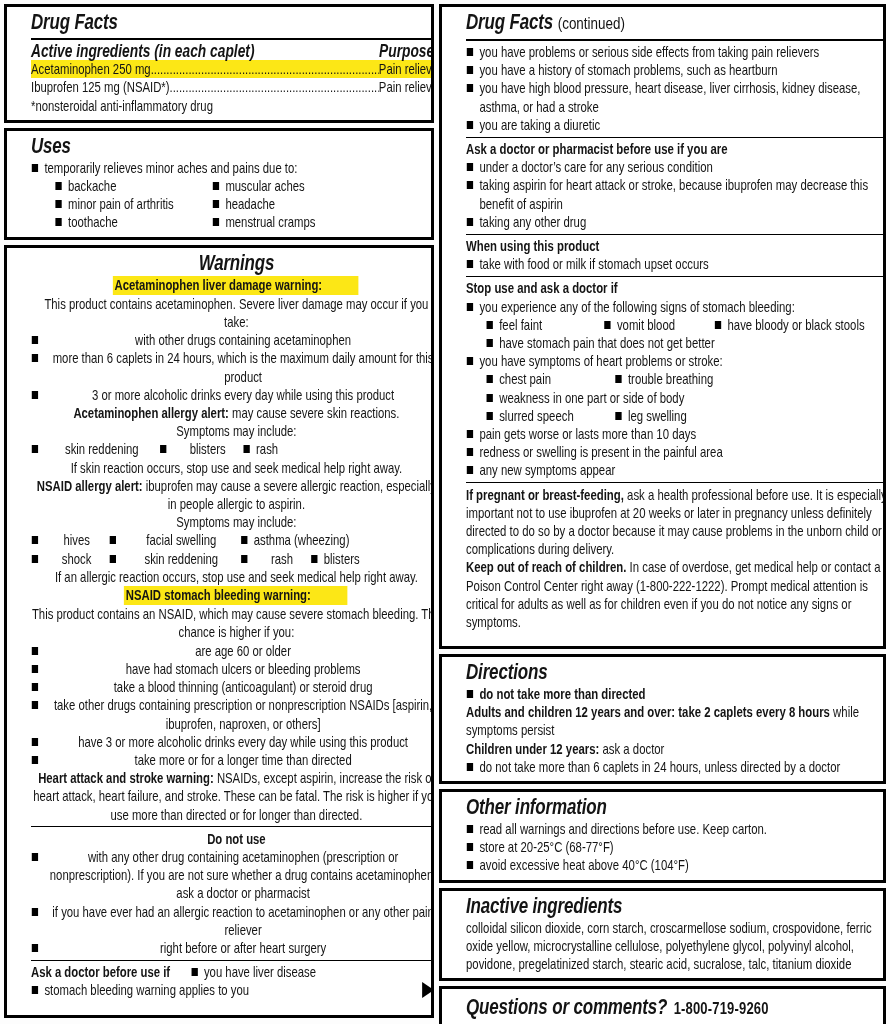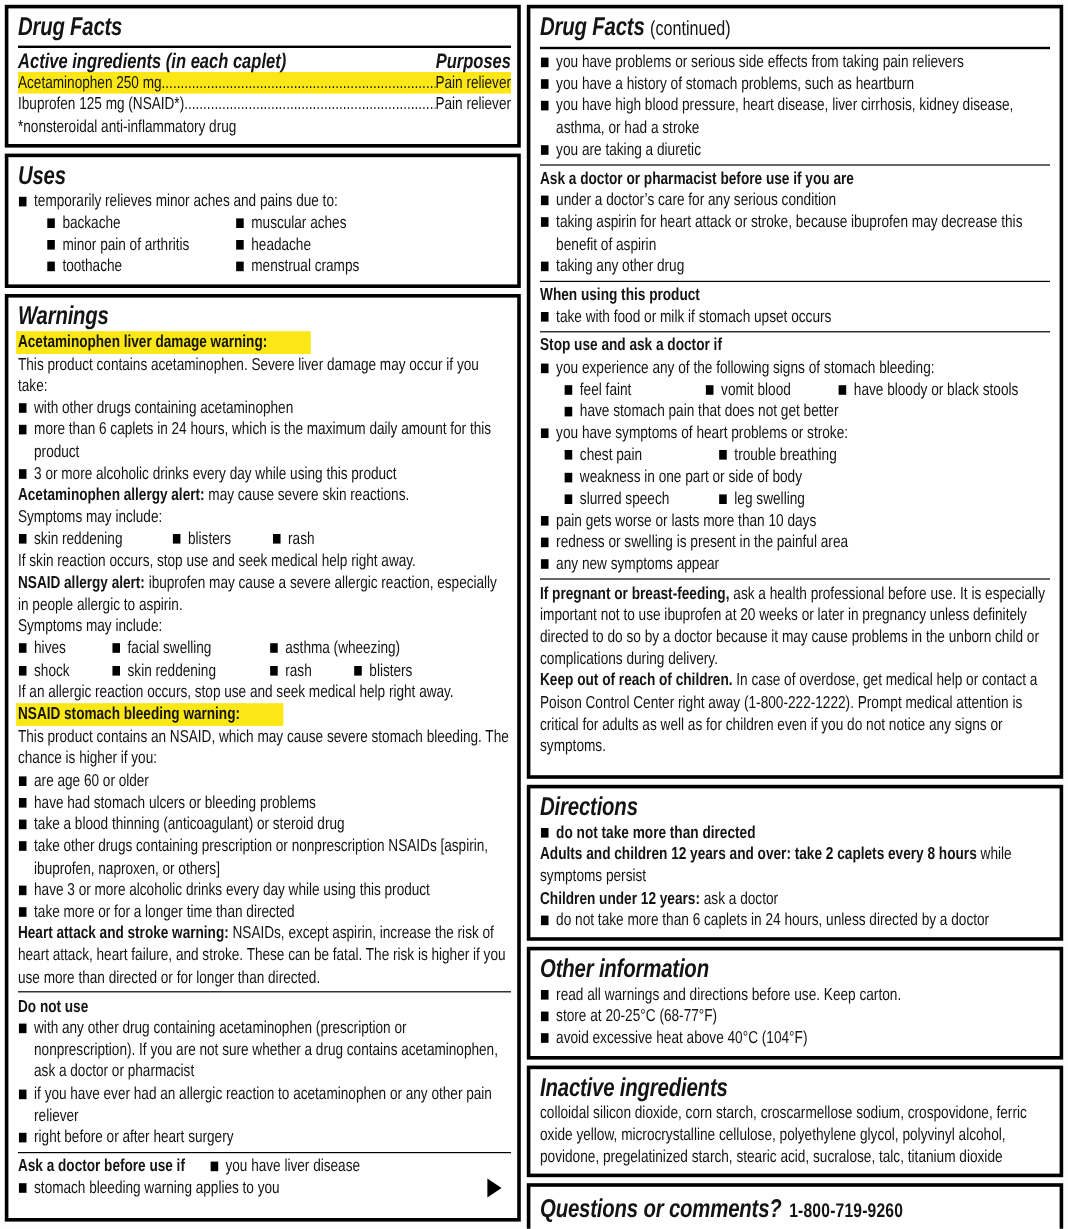--- a/index.html
+++ b/index.html
@@ -4,21 +4,21 @@
 <style>
   html,body{margin:0;padding:0;}
   body{
     width:890px;height:1024px;background:#fdfdfd;overflow:hidden;position:relative;
     font-family:"Liberation Sans",sans-serif;font-size:14.4px;line-height:18.2px;color:#141414;
   }
   .col{position:absolute;top:4px;}
   #colL{left:4px;width:430px;}
   #colR{left:439px;width:447px;}
   .box{
-    border:3.5px solid #000;background:#fff;padding:3px 8px 5px;margin-bottom:5px;
+    border:3.5px solid #000;background:#fff;padding:3px 24px 5px;margin-bottom:5px;
     box-sizing:border-box;overflow:hidden;
   }
   .sc{transform-origin:0 0;}
   #colL .sc{width:522px;transform:scaleX(0.787);}
   #colR .sc{width:538px;transform:scaleX(0.790);}
   .h1{font-weight:bold;font-style:italic;font-size:21.5px;line-height:25px;letter-spacing:-0.2px;}
   .hsuffix{font-style:normal;font-weight:normal;font-size:17px;letter-spacing:0;}
   .h2i{font-weight:bold;font-style:italic;font-size:17.5px;}
   .b{font-weight:bold;}
   .rule{border-top:2.4px solid #000;margin:3px 0 2px;}
@@ -37,21 +37,21 @@
   .airow{display:flex;align-items:baseline;}
   .leader{flex:1;overflow:hidden;white-space:nowrap;}
   .hl{background:#fce716;}
   .hlt{background:#fce716;display:inline-block;padding:0 46px 1px 2px;margin-left:-2px;}
   .askrow{display:flex;}
   .askrow .li{margin-left:26px;}
   .lastrow{display:flex;justify-content:space-between;align-items:center;}
   .tri{width:0;height:0;border-top:8.5px solid transparent;border-bottom:8.5px solid transparent;border-left:15px solid #000;margin-right:10px;}
   .qrow{display:flex;align-items:baseline;gap:8px;padding:3px 0 2px;}
   .qphone{font-weight:bold;font-size:16.5px;letter-spacing:0.2px;}
-  .warnbox{min-height:773px;}
+  .warnbox{min-height:773px;text-align:center;}
   .contbox{min-height:645px;}
 </style>
 </head>
 <body>
 
 <div class="col" id="colL">
 
   <section class="box">
     <div class="sc">
       <div class="h1">Drug Facts</div>

